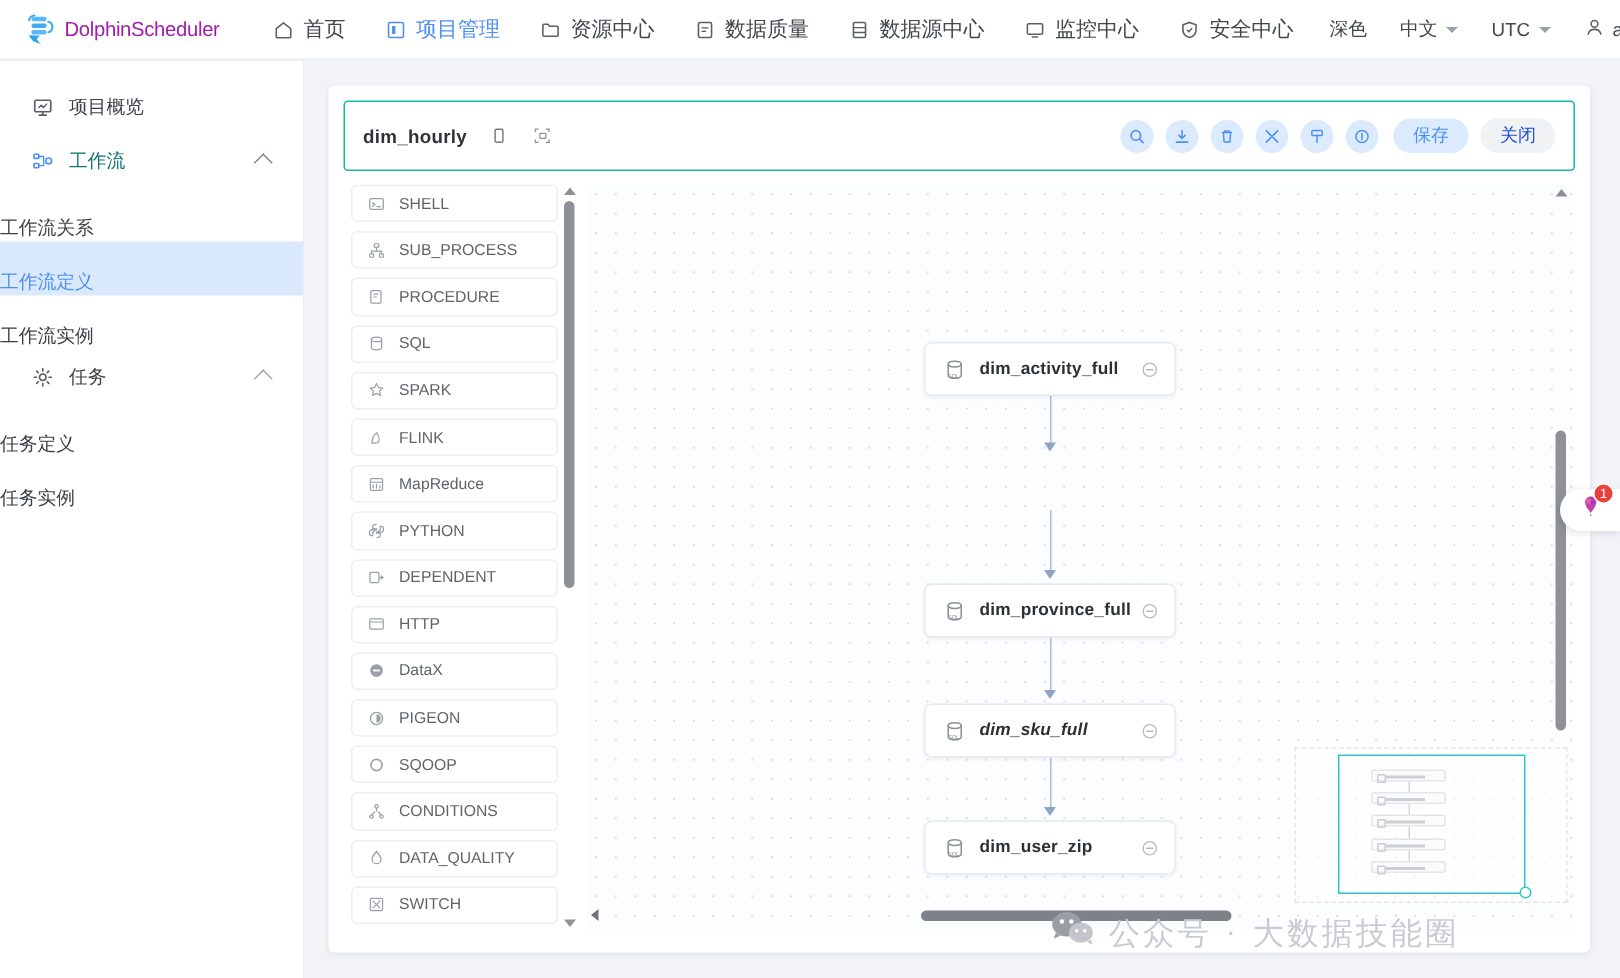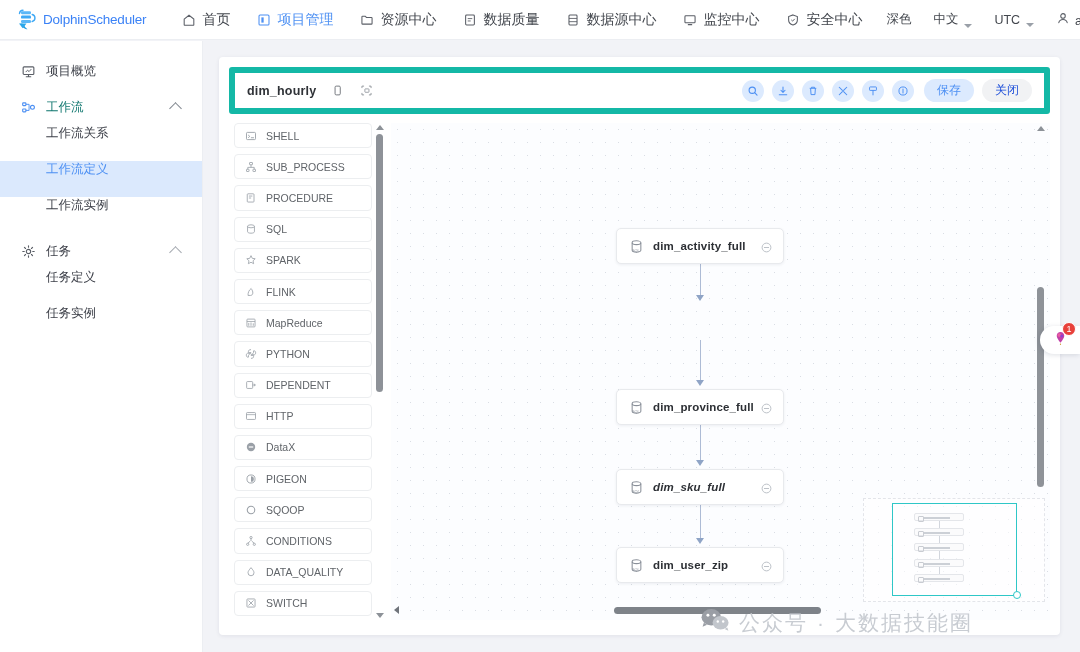--- a/index.html
+++ b/index.html
@@ -14,37 +14,37 @@
   
   .header {
     position: absolute; top: 0; left: 0; width: 1080px; height: 40px;
     background: #ffffff;
     border-bottom: 1px solid #eceef2;
     display: flex; align-items: center;
     padding: 0 14px;
   }
   .logo-wrap { display: flex; align-items: center; gap: 5px; margin-right: 22px; }
   .logo-mark { width: 24px; height: 24px; position: relative; flex: none; }
-  .logo-text { font-size: 13.5px; color: #3b82f6; letter-spacing: -0.2px; white-space: nowrap; }
+  .logo-text { font-size: 13.5px; color: #a21caf; letter-spacing: -0.2px; white-space: nowrap; }
 
   .nav { display: flex; align-items: center; gap: 0px; }
   .nav-item {
     display: flex; align-items: center; gap: 6px;
     padding: 0 13px; height: 40px;
     font-size: 14px; color: #42464d; white-space: nowrap; cursor: pointer;
   }
   .nav-item .nv-ico { display: flex; width: 15px; height: 15px; align-items: center; justify-content: center; }
   .nav-item.active { color: #4d90f3; }
   .nav-item.active .nv-ico svg { stroke: #4d90f3; }
 
   .header-right {
     margin-left: auto; display: flex; align-items: center; gap: 0px;
     font-size: 12.5px; color: #42464d;
   }
-  .hr-item { display: flex; align-items: flex-end; gap: 5px; padding: 0 11px; cursor: pointer; white-space: nowrap; }
+  .hr-item { display: flex; align-items: center; gap: 5px; padding: 0 11px; cursor: pointer; white-space: nowrap; }
   .caret { width: 0; height: 0; border-left: 4px solid transparent; border-right: 4px solid transparent;
            border-top: 4.5px solid #9aa0a8; margin-left: 1px; }
 
   
   .sidebar {
     position: absolute; top: 41px; left: 0; width: 203px; height: 611px;
     background: #ffffff; border-right: 1px solid #eceef2;
     padding-top: 12px;
   }
   .side-row {
@@ -55,34 +55,34 @@
   .side-row .sd-ico { width: 16px; height: 16px; margin-right: 10px; display:flex; align-items:center; justify-content:center; flex:none; }
   .side-row.parent.open { color: #0f766e; }
   .side-row.parent.open .sd-ico svg { stroke: #4d90f3; }
   .side-row .chev {
     position: absolute; right: 22px; width: 9px; height: 9px;
     border-left: 1.3px solid #a2a7ae; border-top: 1.3px solid #a2a7ae;
     transform: rotate(45deg); margin-top: 3px;
   }
   .side-row.parent.open .chev { border-color: #7f858d; }
   .side-sub {
-    display: flex; align-items: flex-start; height: 36px;
-    font-size: 12.5px; color: #3d4049; cursor: pointer; padding-left: 46px;
+    display: flex; align-items: flex-end; height: 36px;
+    font-size: 12.5px; color: #3d4049; cursor: pointer; 
   }
   .side-sub.selected { background: #dbe9fd; color: #4d90f3; }
 
   
   .main-card {
     position: absolute; left: 219px; top: 57px; width: 841px; height: 578px;
     background: #ffffff; border-radius: 4px;
     box-shadow: 0 1px 4px rgba(20,30,60,0.08);
   }
   .card-top {
     position: absolute; left: 10px; top: 10px; width: 821px; height: 47px;
-    background: #fff; border: 6px solid #14b8a6; border-radius: 3px;
+    background: #fff; border: 1px solid #14b8a6; border-radius: 3px;
     display: flex; align-items: center; padding: 0 12px;
   }
   .proc-name { font-size: 12.5px; font-weight: bold; color: #2f3237; letter-spacing: .2px; }
   .tt-icon { width: 16px; height: 16px; margin-left: 13px; display:flex; align-items:center; justify-content:center; cursor:pointer; }
 
   .tb-right { margin-left: auto; display: flex; align-items: center; gap: 8px; }
   .rb {
     width: 22px; height: 22px; border-radius: 50%;
     background: #dceafe; display: flex; align-items: center; justify-content: center; cursor: pointer;
   }

